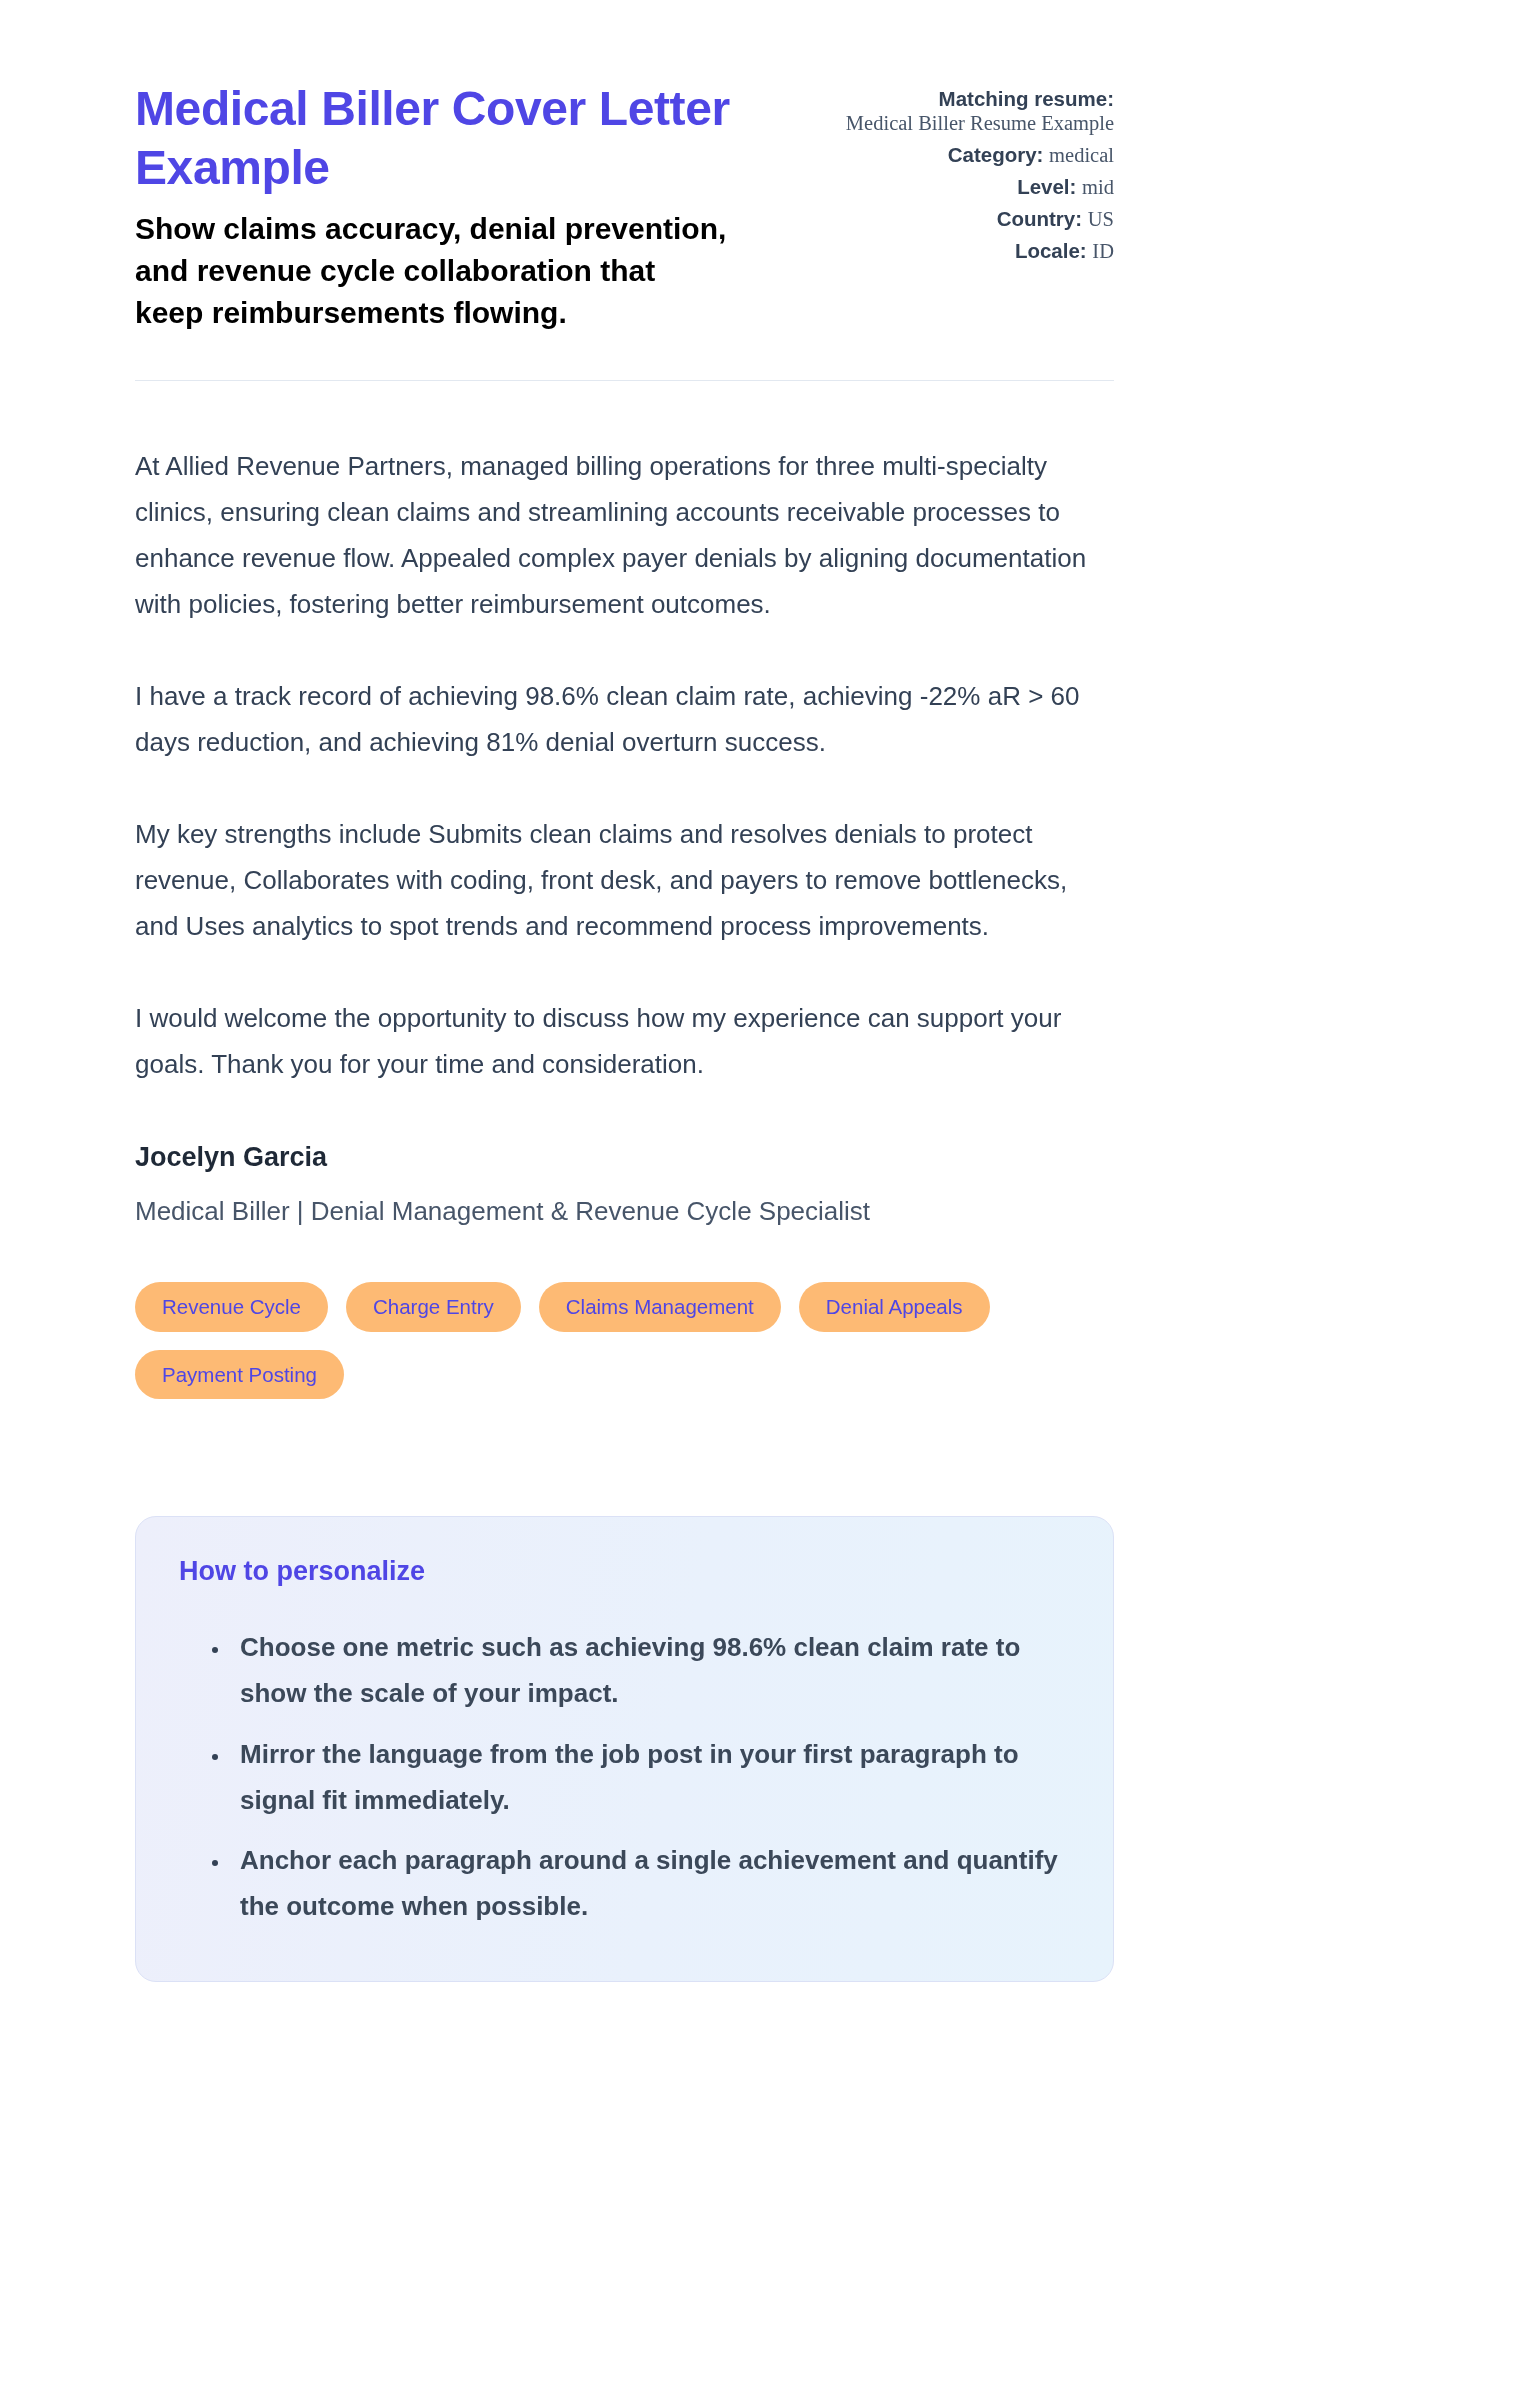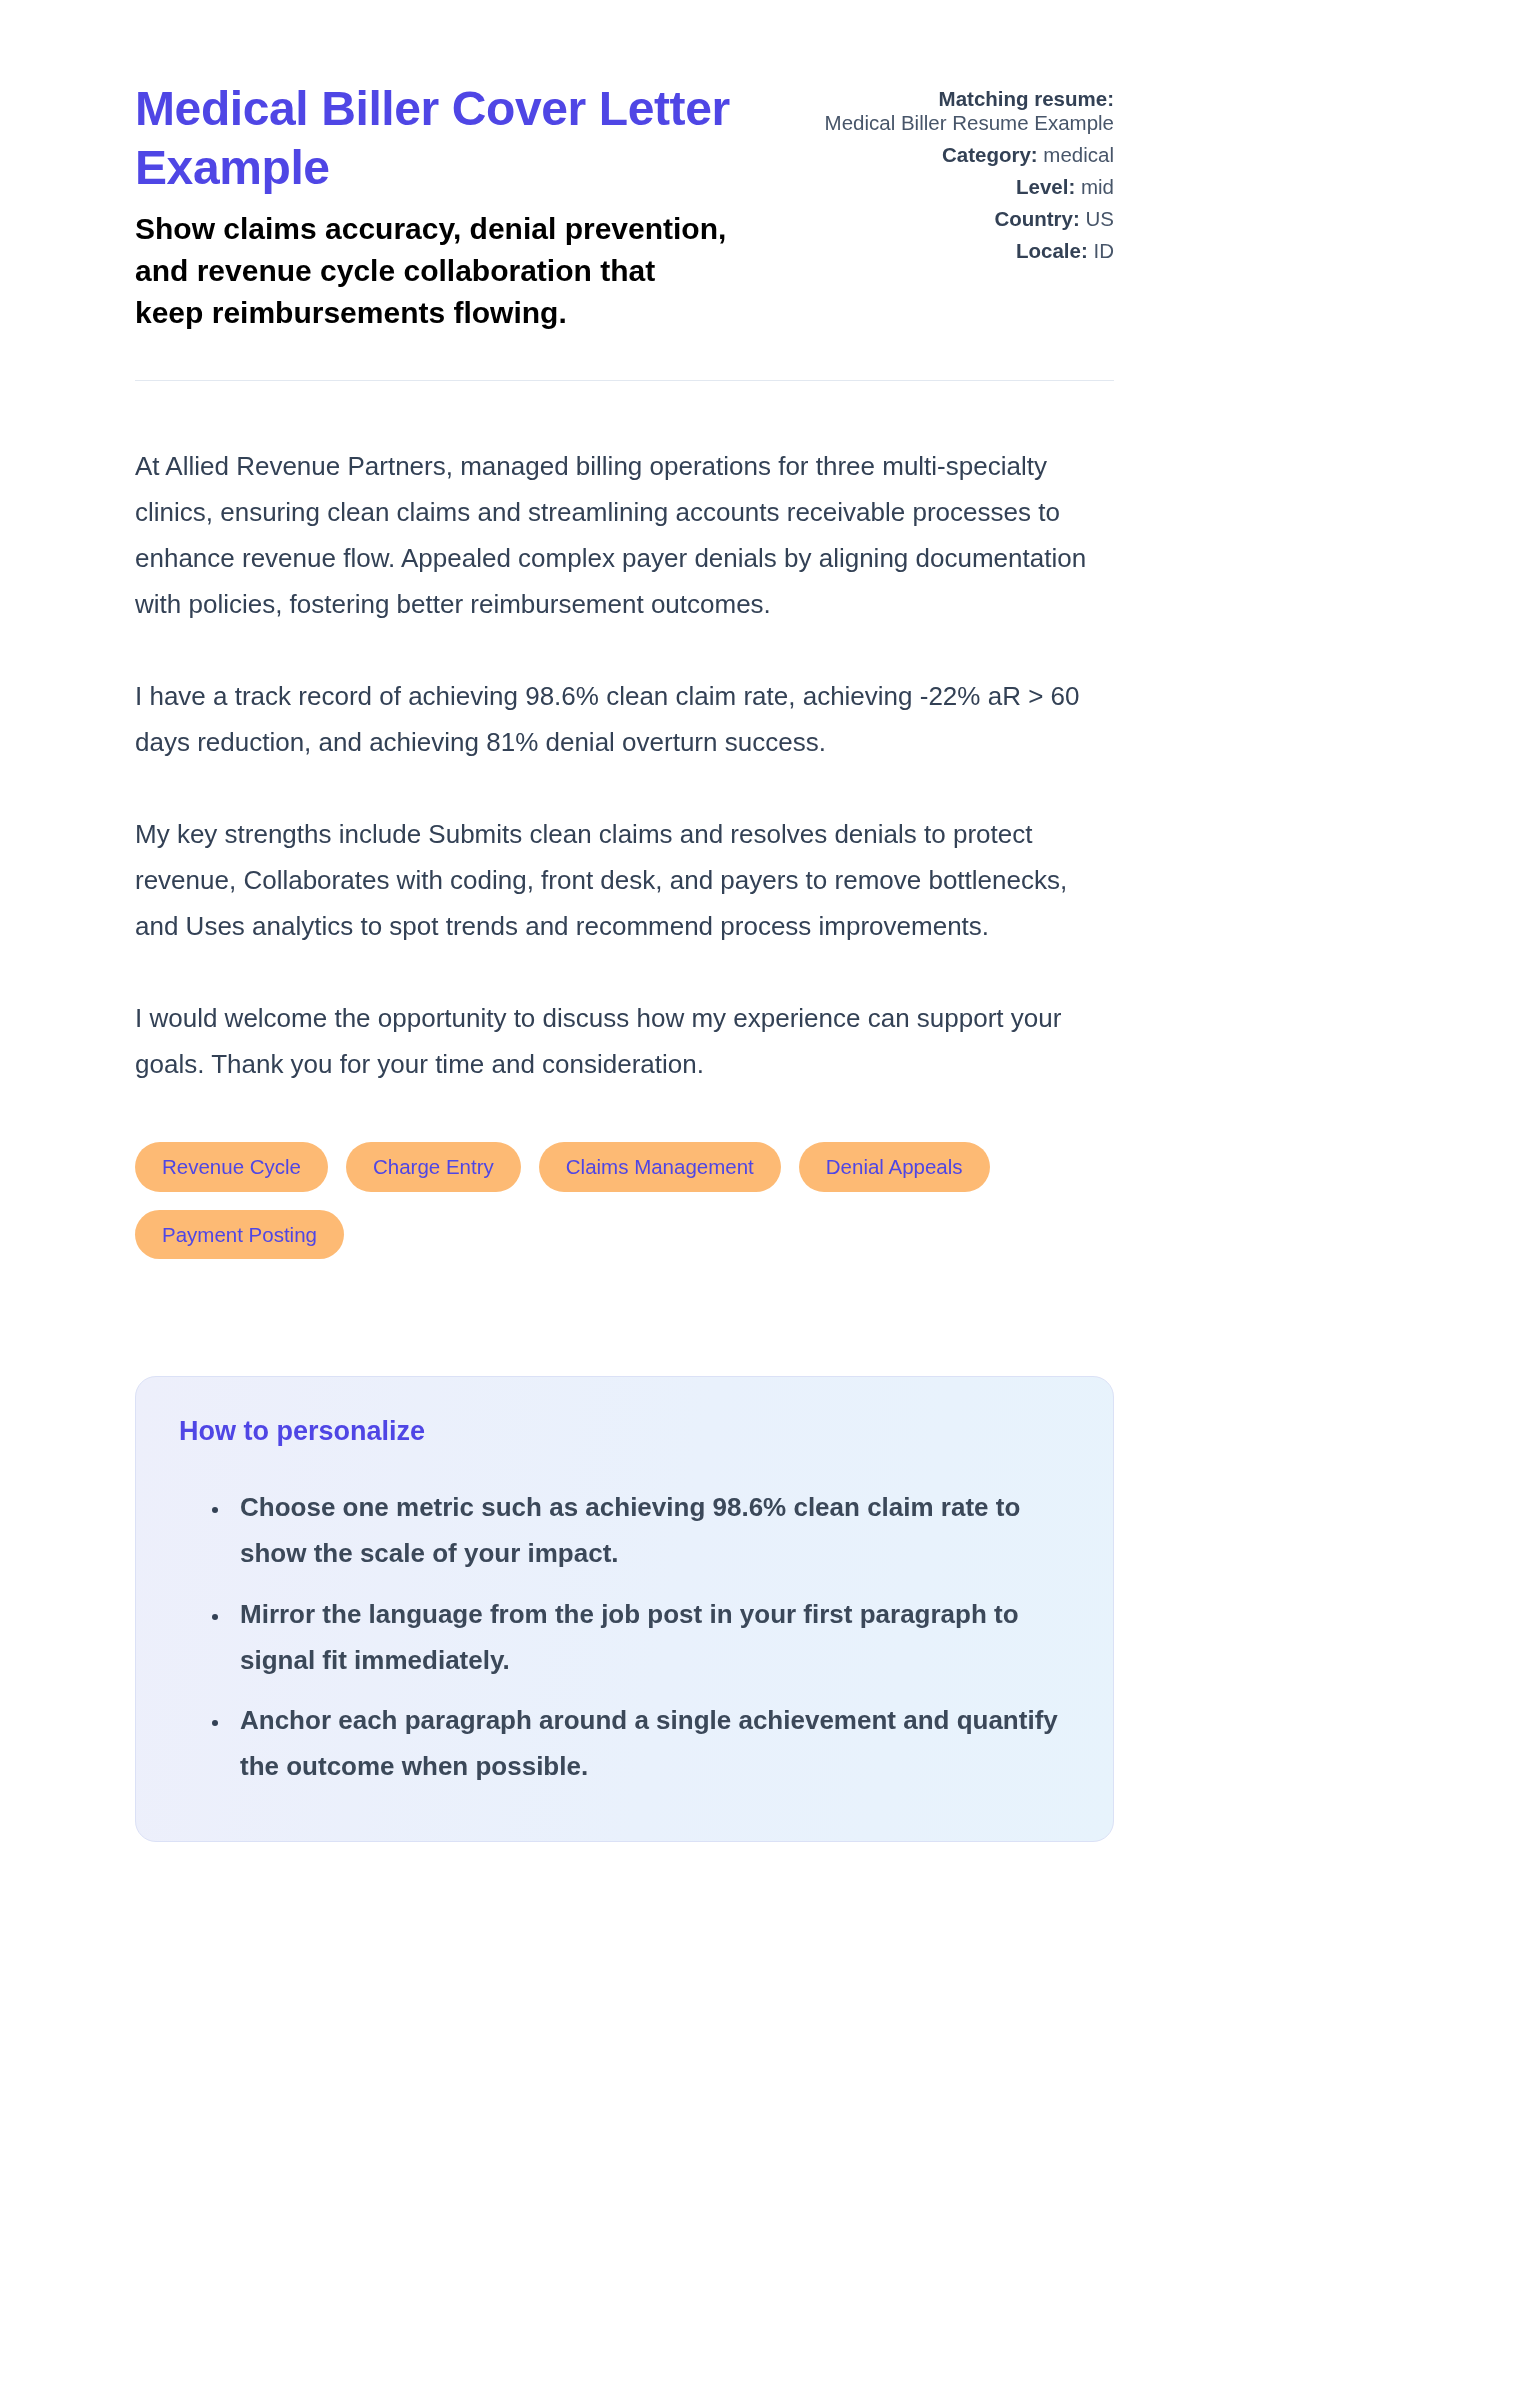--- a/index.html
+++ b/index.html
@@ -43,21 +43,21 @@
   .meta {
     flex: 0 0 auto;
     width: 356px;
     text-align: right;
     font-size: 20.5px;
     line-height: 24px;
     padding-top: 7.1px;
     color: #475569;
   }
   .meta-label { font-weight: 700; color: #334155; }
-  .meta-value { font-weight: 400; color: #475569; }
+  .meta-value { font-weight: 400; color: #475569; font-family: Liberation Serif, serif; }
   .resume-name { max-width: 294px; margin-left: auto; }
   .meta-row { margin-top: 8px; }
 
   .divider {
     border: none;
     border-top: 1.8px solid #e2e8f0;
     margin-top: 46px;
   }
 
   
@@ -171,20 +171,24 @@
 
   <hr class="divider">
 
   <main class="letter">
 
     <p class="para">At Allied Revenue Partners, managed billing operations for three multi-specialty clinics, ensuring clean claims and streamlining accounts receivable processes to enhance revenue flow. Appealed complex payer denials by aligning documentation with policies, fostering better reimbursement outcomes.</p>
     <p class="para">I have a track record of achieving 98.6% clean claim rate, achieving -22% aR &gt; 60 days reduction, and achieving 81% denial overturn success.</p>
     <p class="para">My key strengths include Submits clean claims and resolves denials to protect revenue, Collaborates with coding, front desk, and payers to remove bottlenecks, and Uses analytics to spot trends and recommend process improvements.</p>
     <p class="para">I would welcome the opportunity to discuss how my experience can support your goals. Thank you for your time and consideration.</p>
 
+    <div class="signature">
+      <p class="sig-name">Jocelyn Garcia</p>
+      <p class="sig-role">Medical Biller | Denial Management &amp; Revenue Cycle Specialist</p>
+    </div>
 
     <div class="tags">
       <span class="tag">Revenue Cycle</span>
       <span class="tag">Charge Entry</span>
       <span class="tag">Claims Management</span>
       <span class="tag">Denial Appeals</span>
       <span class="tag">Payment Posting</span>
     </div>
 
     <section class="tips">

